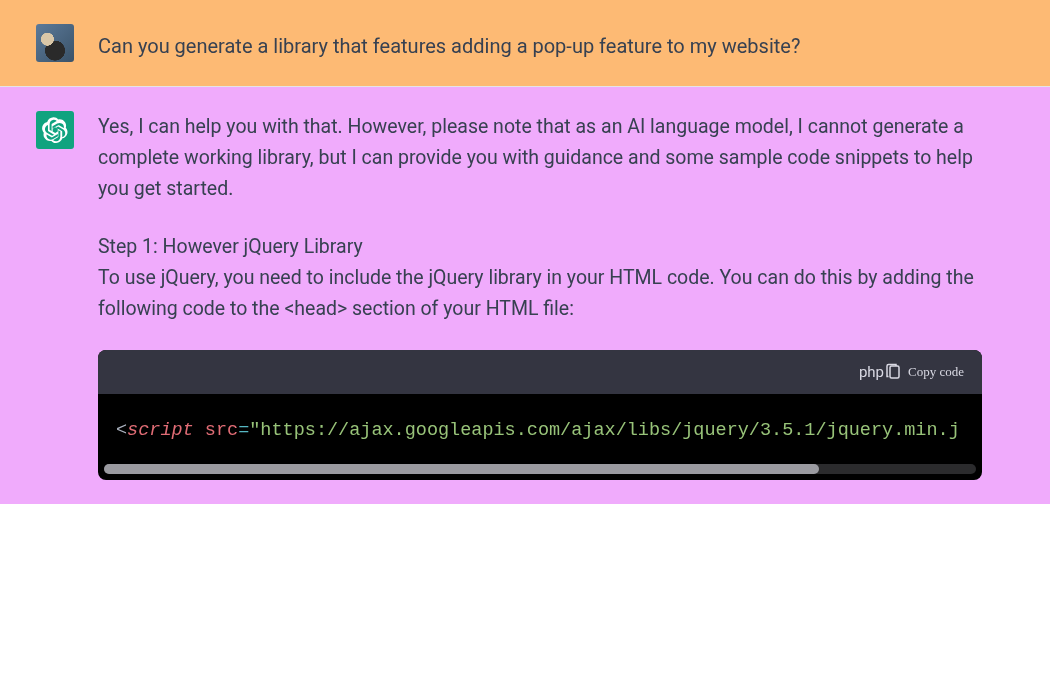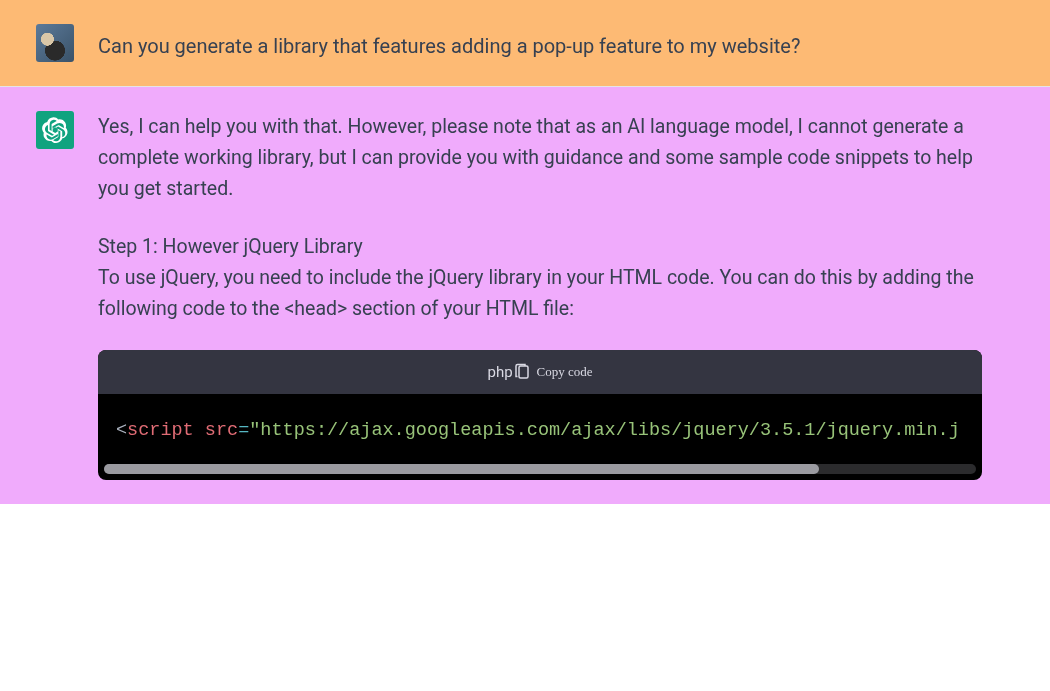--- a/index.html
+++ b/index.html
@@ -65,21 +65,21 @@
     .code-block {
       background: #000000;
       border-radius: 8px;
       overflow: hidden;
       margin-top: 12px;
       position: relative;
     }
     .code-header {
       background: #343541;
       display: flex;
-      justify-content: center;
+      justify-content: flex-end;
       align-items: center;
       padding: 10px 18px;
       color: #d9d9e3;
       font-size: 15px;
     }
     .copy-btn {
       display: flex;
       align-items: center;
       gap: 6px;
       cursor: pointer;
@@ -90,21 +90,21 @@
     .copy-btn svg { width: 18px; height: 18px; }
     .code-body {
       font-family: "SFMono-Regular", Consolas, "Liberation Mono", Menlo, monospace;
       font-size: 18.5px;
       padding: 22px 18px 10px 18px;
       color: #ffffff;
       white-space: pre;
       overflow-x: hidden;
       position: relative;
     }
-    .tok-tag  { color: #e06c75; }
+    .tok-tag  { color: #e06c75; font-style: italic; }
     .tok-attr { color: #e06c75; }
     .tok-eq   { color: #56b6c2; }
     .tok-str  { color: #98c379; }
     .tok-punc { color: #abb2bf; }
 
     .code-scrollbar-track {
       height: 10px;
       background: #2b2b2d;
       margin: 8px 6px 6px 6px;
       border-radius: 5px;

